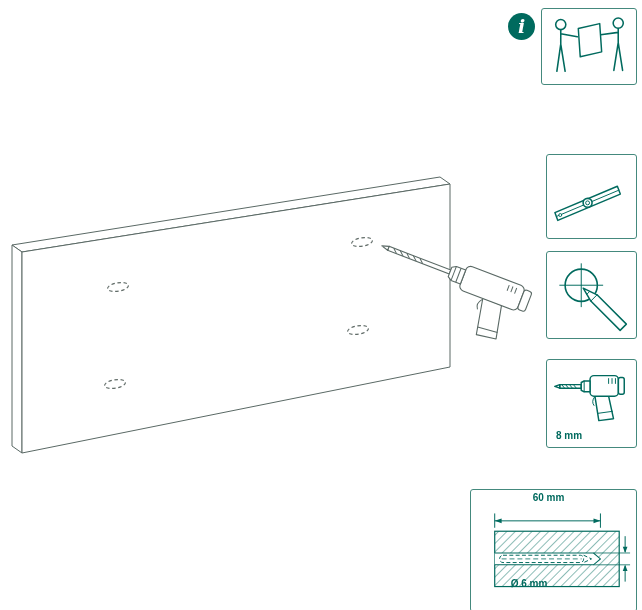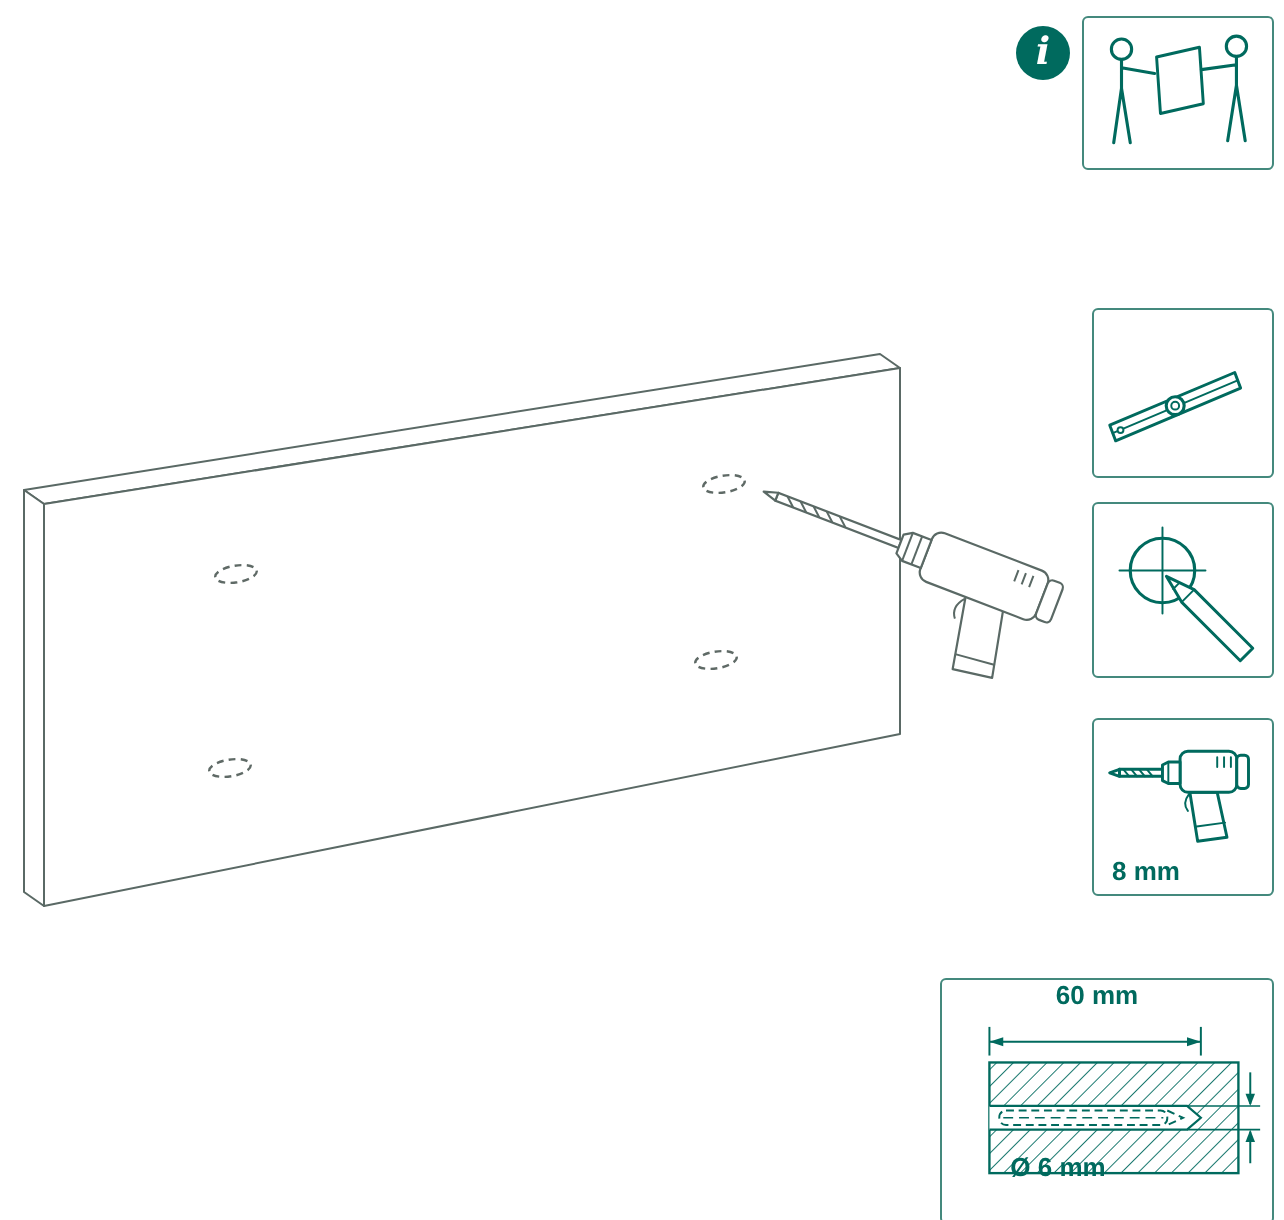--- a/index.html
+++ b/index.html
@@ -10,21 +10,21 @@
   
   .box{position:absolute;background:#fff;border:1.4px solid var(--box_border,#44897d);border-radius:3px}
   .box svg{width:100%;height:100%}
 
   
   .info-badge{position:absolute;left:508px;top:13px;width:27px;height:27px;border-radius:50%;
     background:var(--accent,#006a5e);color:#fff;display:flex;align-items:center;justify-content:center}
   .info-badge span{font-family:"DejaVu Serif",serif;font-style:italic;font-weight:bold;font-size:19px;line-height:1}
 
   
-  .label{position:absolute;color:var(--accent,#006a5e);font-weight:bold;font-size:13px;line-height:12px;text-align:center}
+  .label{position:absolute;color:var(--accent,#006a5e);font-weight:bold;font-size:10px;line-height:12px;text-align:center}
 
   
   .panel polygon{fill:#fff;stroke:var(--line,#5a6965);stroke-width:1;stroke-linejoin:round}
   .holes ellipse{fill:none;stroke:#5f6a66;stroke-width:1.2;stroke-dasharray:3.4 2.6}
   .drill rect,.drill polygon{fill:#fff;stroke:var(--line,#5a6965);stroke-width:1.1;stroke-linejoin:round}
   .drill path,.drill line{fill:none;stroke:var(--line,#5a6965);stroke-width:1}
 
   
   .icon circle{fill:#fff;stroke:var(--accent,#006a5e);stroke-width:1.6}
   .icon rect,.icon polygon{fill:#fff;stroke:var(--accent,#006a5e);stroke-width:1.5;stroke-linejoin:round}

